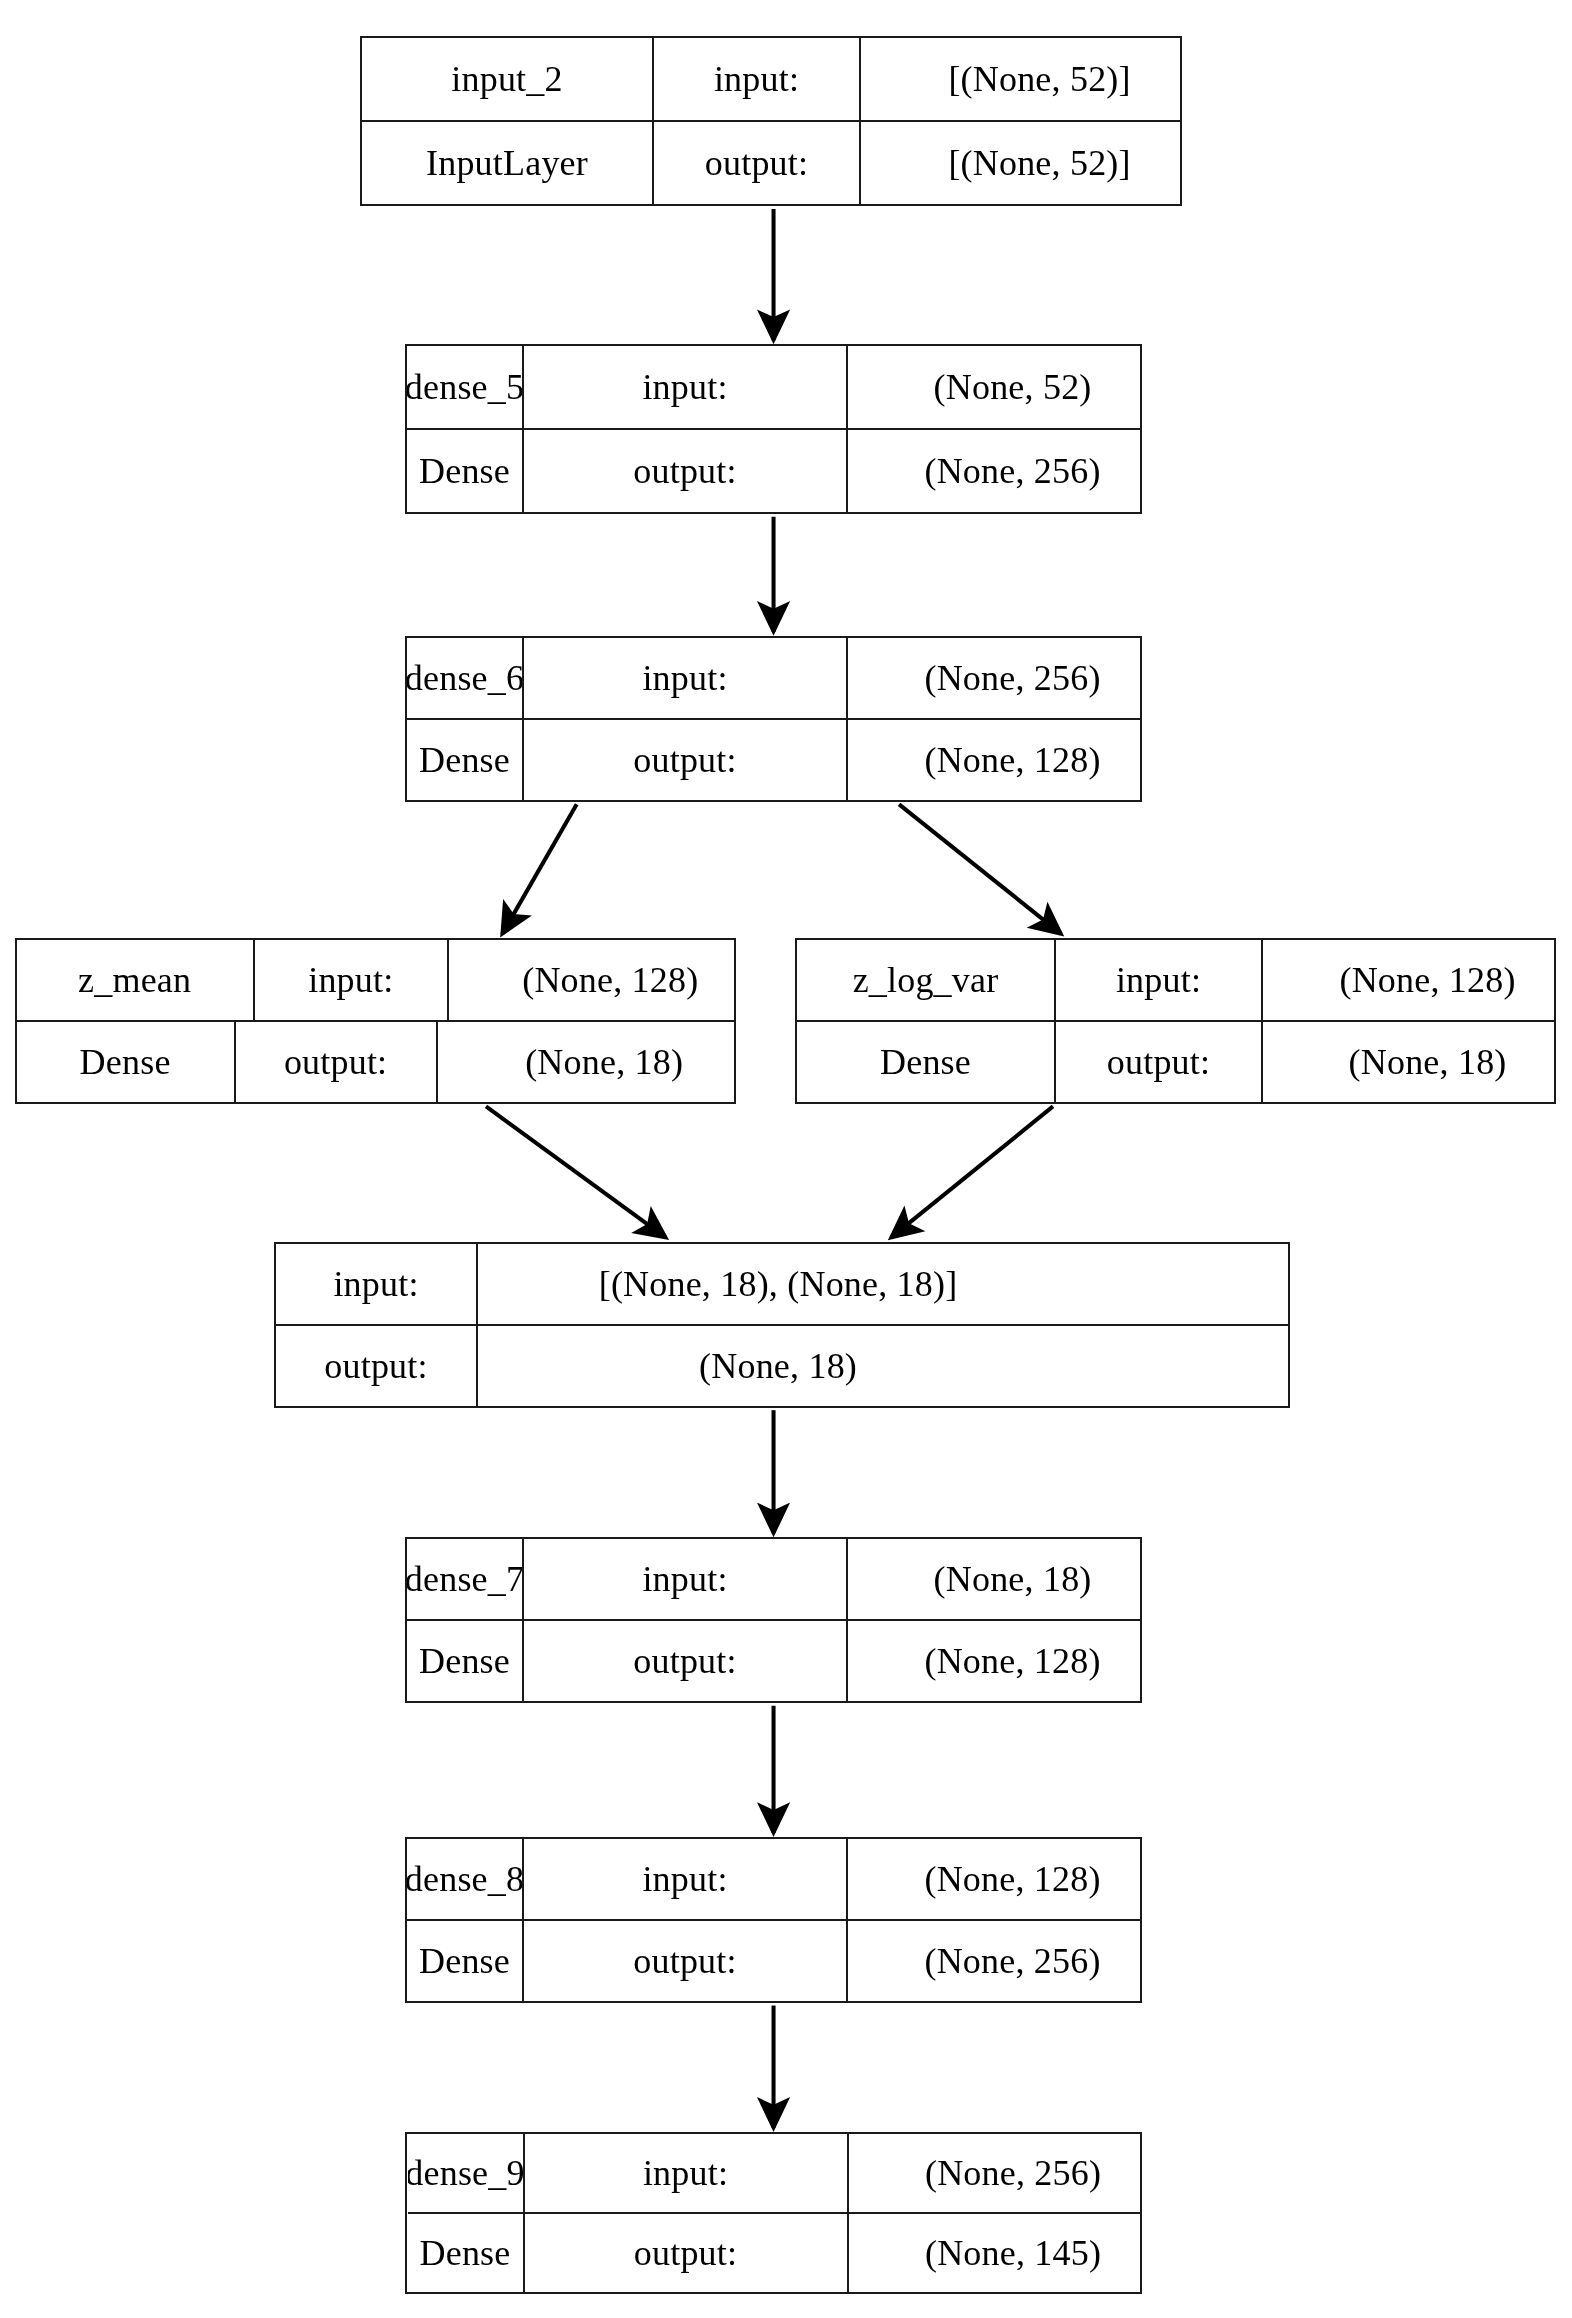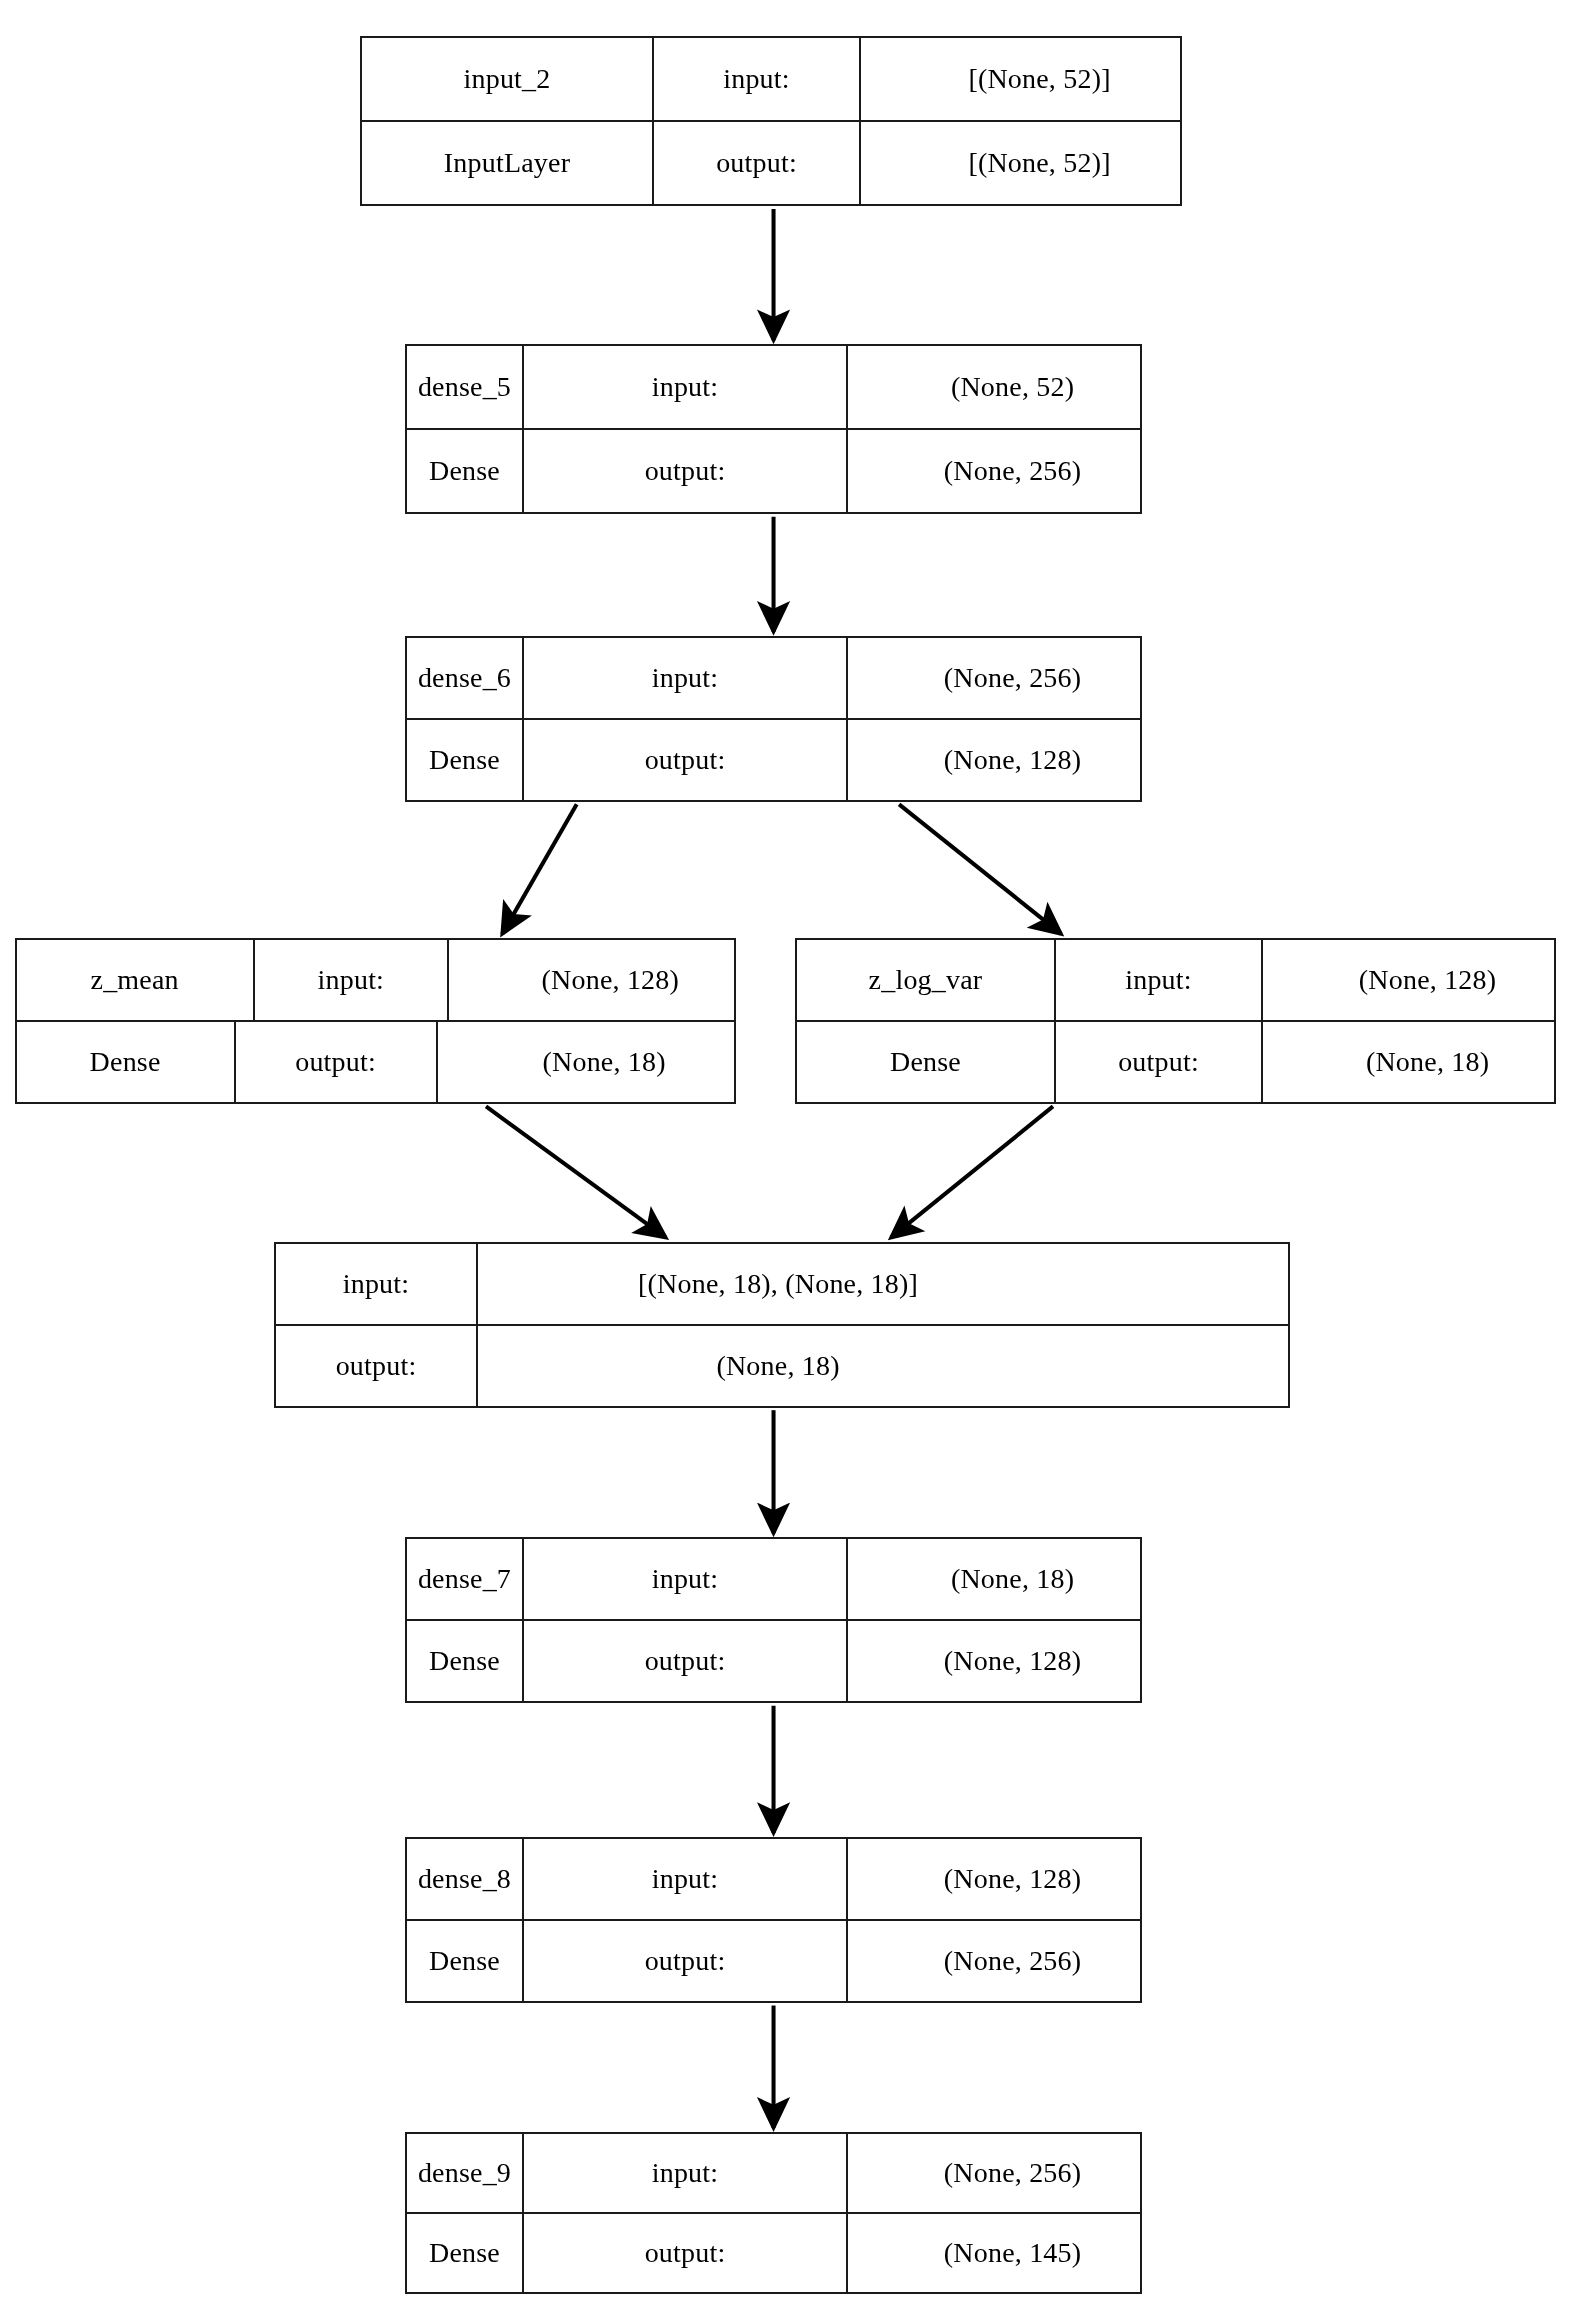--- a/index.html
+++ b/index.html
@@ -29,21 +29,21 @@
     min-height: 0;
   }
   .node-row.top {
     border-bottom: 2.4px solid #1a1a1a;
   }
   .cell {
     display: flex;
     align-items: center;
     justify-content: center;
     box-sizing: border-box;
-    font-size: 28px;
+    font-size: 36px;
     color: #000000;
     letter-spacing: 0.2px;
     white-space: nowrap;
     overflow: hidden;
     padding: 0 4.9px;
   }
   .cell.c-name {
     border-right: 2.4px solid #1a1a1a;
   }
   .cell.c-io {
@@ -173,21 +173,21 @@
           <div class="cell c-name" style="width: 117px;">dense_8</div>
           <div class="cell c-io" style="width: 324px;">input:</div>
           <div class="cell c-shape" style="width: 291px;">(None, 128)</div>
         </div>
         <div class="node-row">
           <div class="cell c-name" style="width: 117px;">Dense</div>
           <div class="cell c-io" style="width: 324px;">output:</div>
           <div class="cell c-shape" style="width: 291px;">(None, 256)</div>
         </div>
       </div>
-      <div class="node" style="left: 405px; top: 2132px; width: 737px; height: 162px;">
+      <div class="node" style="left: 405px; top: 2132px; width: 737px; height: 162px; align-items: center;">
         <div class="node-row top">
           <div class="cell c-name" style="width: 117px;">dense_9</div>
           <div class="cell c-io" style="width: 324px;">input:</div>
           <div class="cell c-shape" style="width: 291px;">(None, 256)</div>
         </div>
         <div class="node-row">
           <div class="cell c-name" style="width: 117px;">Dense</div>
           <div class="cell c-io" style="width: 324px;">output:</div>
           <div class="cell c-shape" style="width: 291px;">(None, 145)</div>
         </div>

